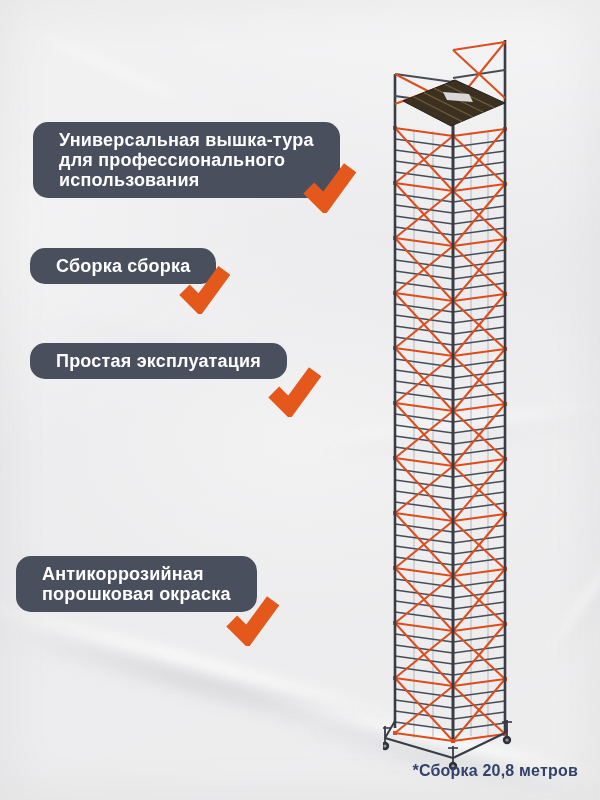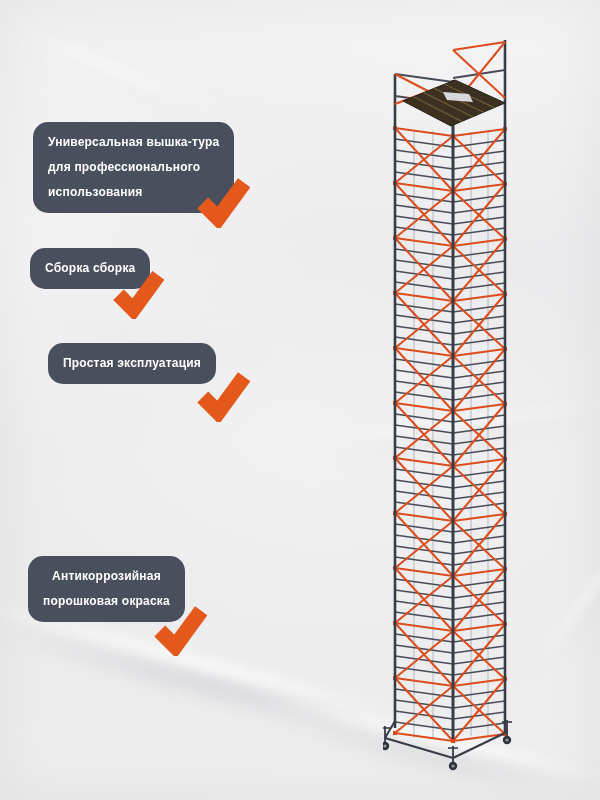--- a/index.html
+++ b/index.html
@@ -13,32 +13,32 @@
       linear-gradient(160deg, #f0f0f1 0%, #ebebed 45%, #eeeeef 100%);
     box-shadow:inset 0 0 60px rgba(0,0,0,0.05);
   }
   .fold{position:absolute;pointer-events:none;}
   .ridge{background:radial-gradient(closest-side, rgba(255,255,255,0.95), rgba(255,255,255,0));filter:blur(5px);}
   .shade{background:radial-gradient(closest-side, rgba(182,183,189,0.55), rgba(182,183,189,0));filter:blur(9px);}
 
   .badge{
     position:absolute;display:inline-block;width:max-content;
     background:var(--badge-bg,#4a4f5d);color:var(--badge-text,#fff);
-    border-radius:15px;padding:8px 15px;
-    font-size:12px;font-weight:700;line-height:25px;letter-spacing:.2px;
+    border-radius:15px;padding:8px 26px;
+    font-size:18px;font-weight:700;line-height:20px;letter-spacing:.2px;
   }
   .badge span{white-space:pre-line;}
   .check{position:absolute;pointer-events:none;}
   .check path{stroke:var(--check,#e4581c);stroke-width:16;fill:none;stroke-linecap:butt;stroke-linejoin:miter;}
 
   .b1{left:33px;top:122px;}
   .b2{left:30px;top:248px;}
-  .b3{left:48px;top:343px;}
+  .b3{left:30px;top:343px;}
   .b4{left:32px;top:436px;}
-  .b5{left:28px;top:556px;text-align:center;}
+  .b5{left:16px;top:556px;}
   .c1{width:54px;height:54px;right:-16px;bottom:-15px;}
   .c2{width:52px;height:52px;right:-14px;bottom:-30px;}
   .c3{width:54px;height:54px;right:-34px;bottom:-38px;}
   .c4{width:54px;height:54px;right:-20px;bottom:-38px;}
   .c5{width:54px;height:54px;right:-22px;bottom:-34px;}
 
   #tower{position:absolute;left:383px;top:16px;width:130px;height:760px;}
 
   #footnote{
     position:absolute;right:22px;bottom:20px;
@@ -318,14 +318,15 @@
 
 
   <div class="badge b5">
     <span>Антикоррозийная
 порошковая окраска</span>
     <svg class="check c5" viewBox="0 0 56 56">
         <path d="M7 30 L23 46 L50 9"></path>
       </svg>
   </div>
 
+  <div id="footnote" style="color: rgb(51, 66, 107);">*Сборка 20,8 метров</div>
 
 </div>
 
 </body></html>

